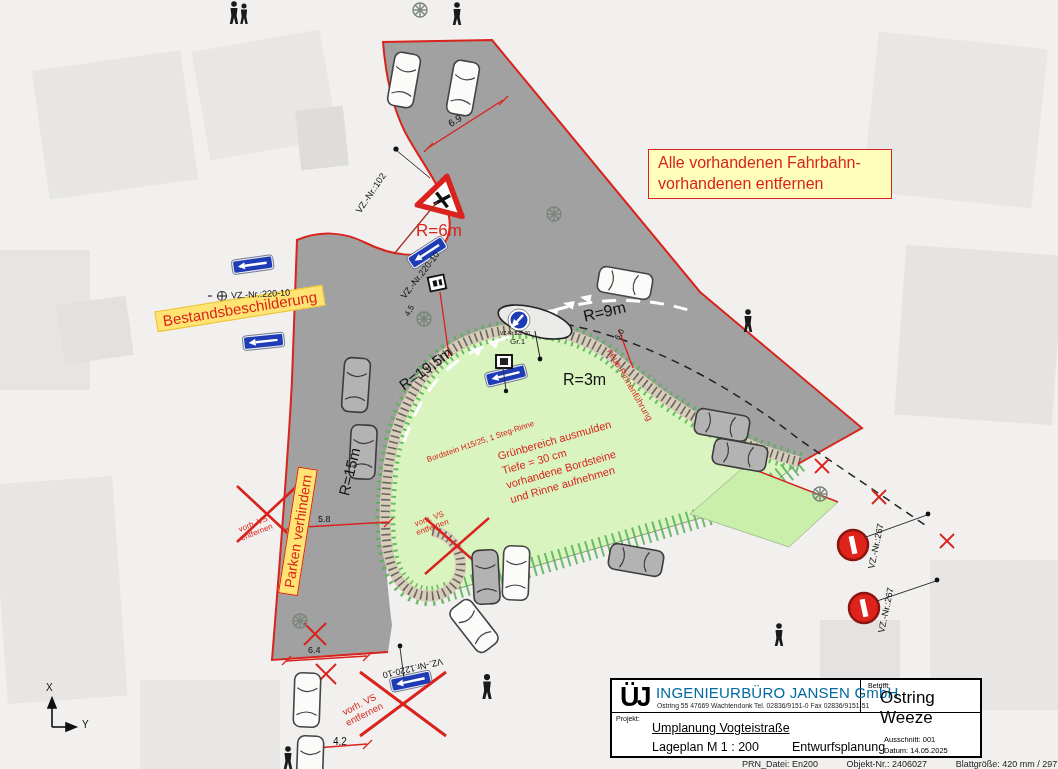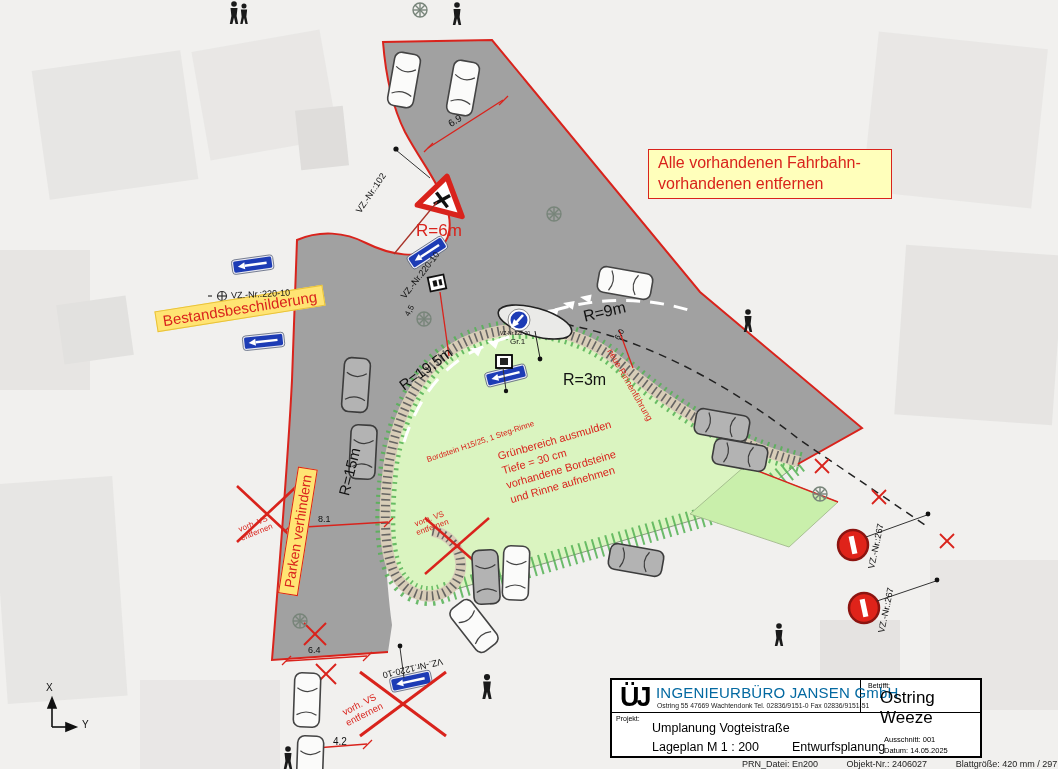--- a/index.html
+++ b/index.html
@@ -14,21 +14,21 @@
   .tb{position:absolute;left:610px;top:678px;width:372px;height:80px;background:#fff;
       border:2px solid #000;box-sizing:border-box;}
   .tb .toprow{position:absolute;left:0;top:0;width:100%;height:33px;border-bottom:1.5px solid #000;box-sizing:border-box;}
   .tb .vdiv{position:absolute;left:248px;top:0;width:0;height:33px;border-left:1.5px solid #000;}
   .tb .logo{position:absolute;left:8px;top:2px;font-size:27px;font-weight:700;letter-spacing:-3px;}
   .tb .company{position:absolute;left:44px;top:4px;font-size:15px;color:#0369a1;letter-spacing:.2px;}
   .tb .address{position:absolute;left:45px;top:22px;font-size:6.8px;color:#222;}
   .tb .betrlab{position:absolute;left:256px;top:2px;font-size:7px;}
   .tb .betr{position:absolute;left:268px;top:8px;font-size:17px;}
   .tb .projlab{position:absolute;left:4px;top:35px;font-size:7px;}
-  .tb .proj{position:absolute;left:40px;top:41px;font-size:12.5px;}
+  .tb .proj{position:absolute;left:40px;top:41px;font-size:12.5px;text-decoration:underline;}
   .tb .plan{position:absolute;left:40px;top:60px;font-size:12.5px;}
   .tb .phase{position:absolute;left:180px;top:60px;font-size:12.5px;}
   .tb .small1{position:absolute;left:272px;top:55px;font-size:7.5px;}
   .tb .small2{position:absolute;left:272px;top:66px;font-size:7.5px;}
   .footer{position:absolute;left:742px;top:759px;font-size:9px;color:#222;}
   .footer span{margin-right:26px;}
 </style>
 </head>
 <body>
 
@@ -320,21 +320,21 @@
 <div class="lbl" style="left:231px;top:289px;font-size:9px;transform:rotate(-3deg)">VZ.-Nr.:220-10</div>
 <div class="lbl" style="left:392px;top:270px;font-size:9px;transform:rotate(-52deg)">VZ.-Nr.220-10</div>
 <div class="lbl" style="left:382px;top:663px;font-size:9px;transform:rotate(167deg)">VZ.-Nr.1220-10</div>
 <div class="lbl" style="left:853px;top:541px;font-size:9px;transform:rotate(-78deg)">VZ.-Nr.:267</div>
 <div class="lbl" style="left:863px;top:605px;font-size:9px;transform:rotate(-78deg)">VZ.-Nr.:267</div>
 <div class="lbl" style="left:500px;top:331px;font-size:5px">VZ-Nr.222-20</div>
 <div class="lbl" style="left:510px;top:337px;font-size:8px">Gr.1</div>
 
 <div class="lbl" style="left:448px;top:115px;font-size:10px;transform:rotate(-33deg)">6.9</div>
 <div class="lbl" style="left:404px;top:306px;font-size:8px;transform:rotate(-62deg)">4,5</div>
-<div class="lbl" style="left:318px;top:514px;font-size:9px">8.1</div>
+<div class="lbl" style="left:318px;top:514px;font-size:9px">5.8</div>
 <div class="lbl" style="left:308px;top:645px;font-size:9px">6.4</div>
 <div class="lbl" style="left:333px;top:736px;font-size:10px">4.2</div>
 <div class="lbl" style="left:614px;top:330px;font-size:8px;transform:rotate(-60deg)">6,0</div>
 
 <div class="lbl" style="left:46px;top:682px;font-size:10px">X</div>
 <div class="lbl" style="left:82px;top:719px;font-size:10px">Y</div>
 
 <div class="tb">
   <div class="toprow"></div>
   <div class="vdiv"></div>

